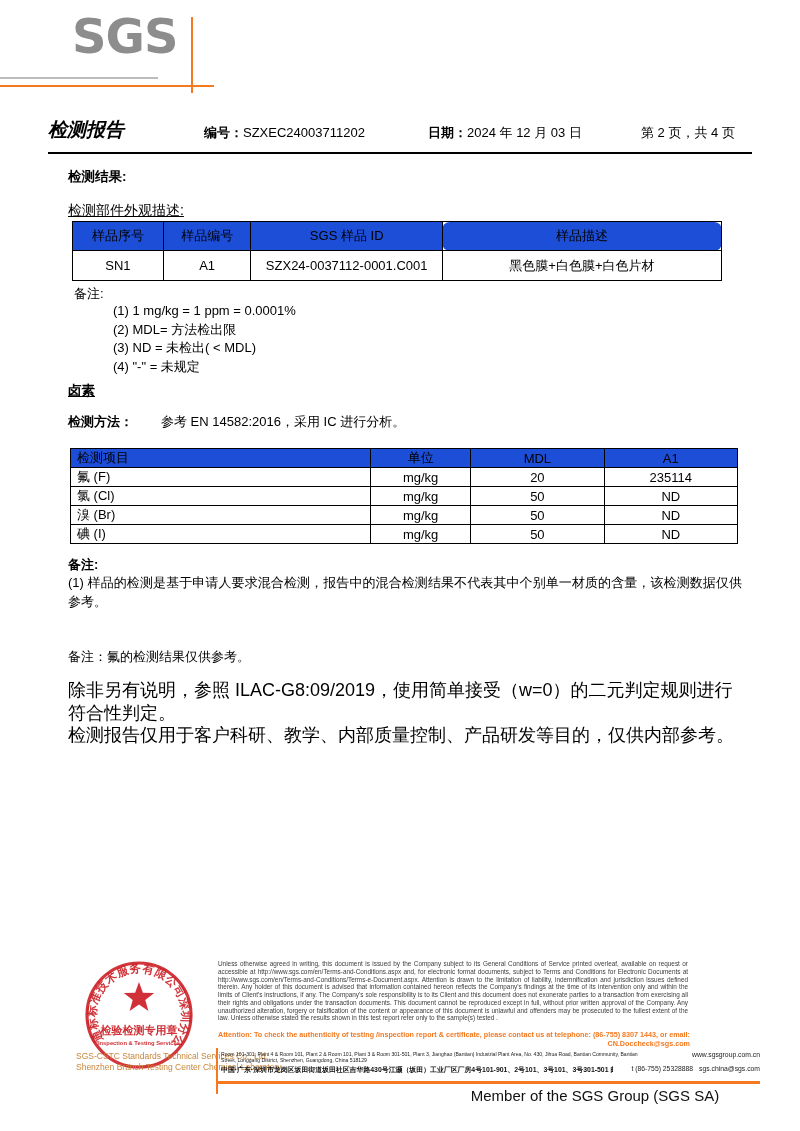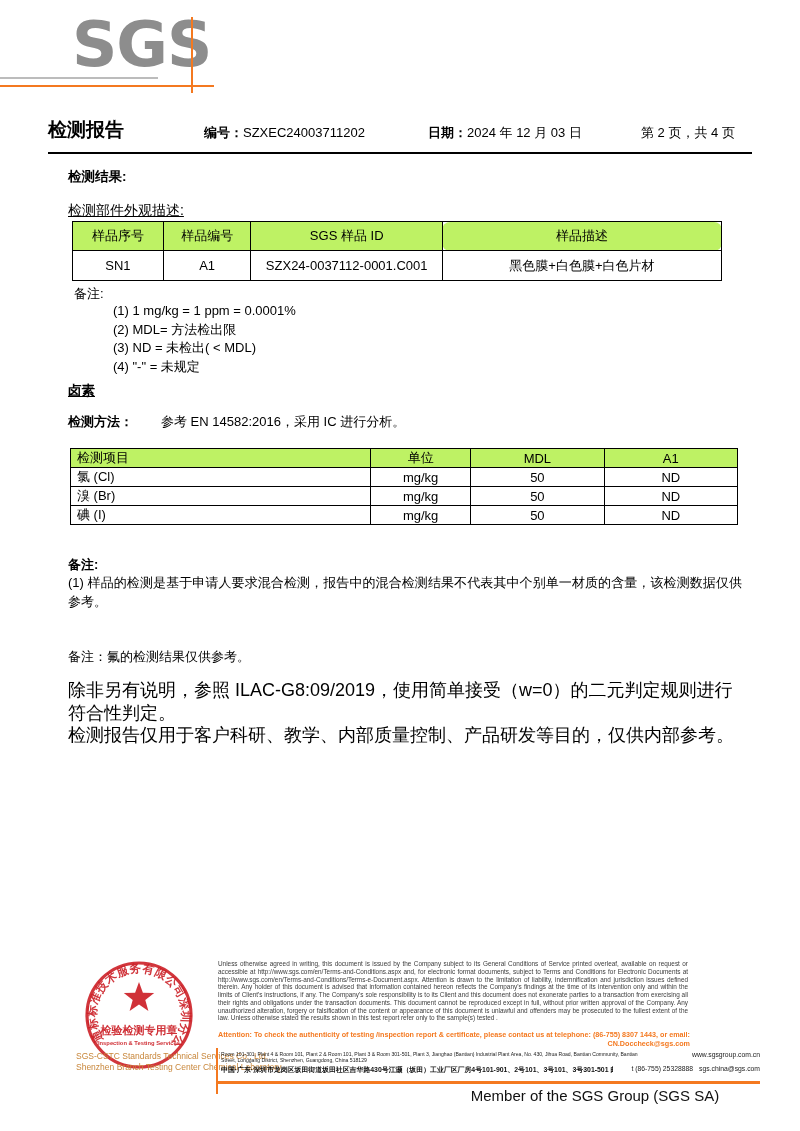--- a/index.html
+++ b/index.html
@@ -1,42 +1,42 @@
 <!DOCTYPE html>
 <html><head>
 <meta charset="utf-8">
 <style>
   * { margin:0; padding:0; box-sizing:border-box; }
   html,body { background:#ffffff; }
   body { font-family:"Liberation Sans","DejaVu Sans",sans-serif; }
   .page { position:relative; width:800px; height:1131px; background:#ffffff; overflow:hidden; }
 
   
-  .logo-text { position:absolute; left:72px; top:8px; font-size:63px; font-weight:800;
+  .logo-text { position:absolute; left:72px; top:8px; font-size:48px; font-weight:800;
                color:#8d8d8d; letter-spacing:-1px; font-family:"DejaVu Sans","Liberation Sans",sans-serif; }
   .logo-grayline { position:absolute; left:0; top:77px; width:158px; height:2px; background:#bcbcbc; }
   .logo-orange-h { position:absolute; left:0; top:85px; width:214px; height:2px; background:#f47920; }
   .logo-orange-v { position:absolute; left:191px; top:17px; width:2px; height:76px; background:#f47920; }
 
   
-  .hdr-title { position:absolute; left:48px; top:117px; font-size:19px; font-weight:bold; color:#000; }
+  .hdr-title { position:absolute; left:48px; top:117px; font-size:19px; font-weight:bold; color:#000;font-style:italic; }
   .hdr-item  { position:absolute; top:124px; font-size:13px; color:#000; white-space:nowrap; }
   .hdr-item b { font-weight:bold; }
   .hdr-no   { left:204px; }
   .hdr-date { left:428px; }
   .hdr-page { left:641px; }
   .hdr-rule { position:absolute; left:48px; top:152px; width:704px; height:2px; background:#000; }
 
   
   .sec-results   { position:absolute; left:68px; top:168px; font-size:13.5px; font-weight:bold; }
   .sec-appear    { position:absolute; left:68px; top:202px; font-size:14px; text-decoration:underline; }
 
   table { border-collapse:collapse; }
   td,th { border:1px solid #000; font-size:13px; font-weight:normal; color:#000; }
-  .t-head { background:#bef264; }
+  .t-head { background:#1d4ed8; }
 
   .t1 { position:absolute; left:72px; top:221px; width:650px; table-layout:fixed; }
   .t1 th { height:29px; text-align:center; }
   .t1 td { height:30px; text-align:center; }
   .t1 .c0 { width:14%; } .t1 .c1 { width:13.5%; } .t1 .c2 { width:29.5%; } .t1 .c3 { width:43%;border-radius:8px; }
 
   .notes1-label { position:absolute; left:74px; top:285px; font-size:13px; }
   .notes1 { position:absolute; left:113px; top:302px; font-size:13px; line-height:18.5px; }
 
   .sec-halogen { position:absolute; left:68px; top:382px; font-size:13.5px; font-weight:bold; text-decoration:underline; }
@@ -134,20 +134,26 @@
     <thead>
       <tr>
         <th class="t-head c0">检测项目</th>
         <th class="t-head c1">单位</th>
         <th class="t-head c2">MDL</th>
         <th class="t-head c3">A1</th>
       </tr>
     </thead>
     <tbody>
       <tr>
+        <td class="c0">氟 (F)</td>
+        <td class="c1">mg/kg</td>
+        <td class="c2">20</td>
+        <td class="c3">235114</td>
+      </tr>
+      <tr>
         <td class="c0">氯 (Cl)</td>
         <td class="c1">mg/kg</td>
         <td class="c2">50</td>
         <td class="c3">ND</td>
       </tr>
       <tr>
         <td class="c0">溴 (Br)</td>
         <td class="c1">mg/kg</td>
         <td class="c2">50</td>
         <td class="c3">ND</td>

